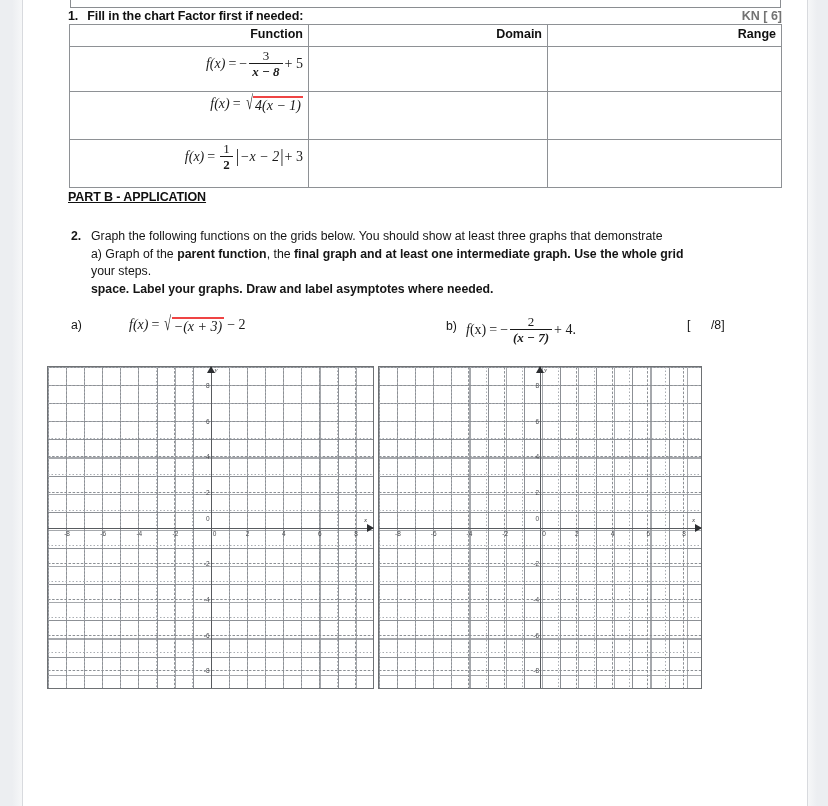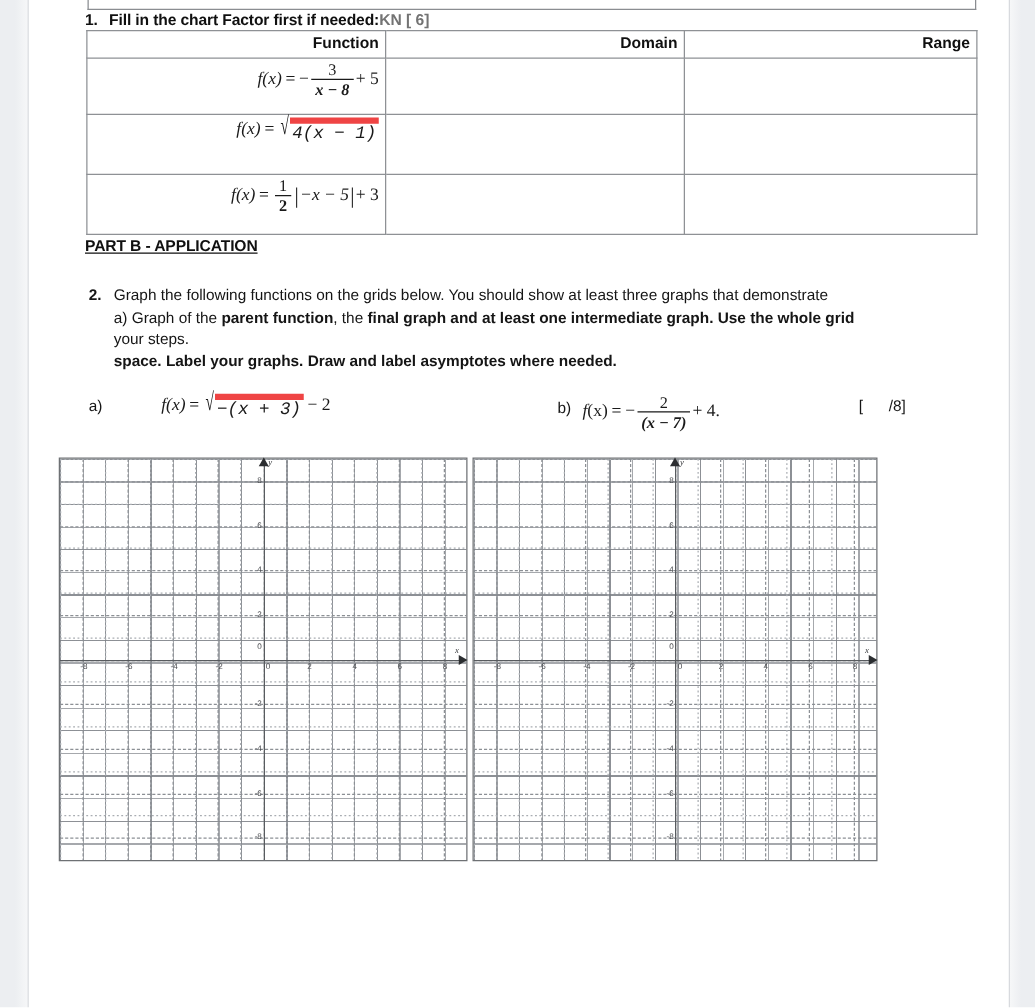--- a/index.html
+++ b/index.html
@@ -56,20 +56,21 @@
   }
 
   
   .q1-row {
     position: absolute;
     left: 45px;
     top: 9px;
     width: 714px;
     display: flex;
     align-items: baseline;
+    justify-content: space-between;
   }
   .q1-heading {
     font-size: 12.5px;
     font-weight: bold;
     color: #101010;
     letter-spacing: -0.1px;
     white-space: nowrap;
   }
   .q1-num { margin-right: 9px; }
   .kn-mark {
@@ -148,24 +149,23 @@
   }
   .sqrt .radical {
     font-size: 17px;
     font-style: normal;
     line-height: 1;
     transform: scaleX(0.72) scaleY(1.18);
     transform-origin: bottom center;
     margin-right: -1px;
   }
   .sqrt .radicand {
-    border-top: 5px solid #ef4444;
+    border-top: 2px solid #ef4444;
     padding: 1px 2px 0 2px;
     font-size: 14px;
-    font-family: Liberation Mono, monospace;
   }
   .absbar {
     font-style: normal;
     font-size: 17px;
     padding: 0 1px;
     transform: scaleY(1.05);
     display: inline-block;
   }
 
   
@@ -376,21 +376,21 @@
         <tr>
           <td class="cell-fn last">
             <span class="math">
               <span>f(x)</span>
               <span class="up" style="margin:0 3px;">=</span>
               <span class="frac">
                 <span class="num">1</span>
                 <span class="den" style="font-style:normal;">2</span>
               </span>
               <span class="absbar">|</span>
-              <span>−x − 5</span>
+              <span>−x − 2</span>
               <span class="absbar">|</span>
               <span class="up">+ 3</span>
             </span>
           </td>
           <td class="cell-fn last"></td>
           <td class="cell-fn last"></td>
         </tr>
       </tbody>
     </table>
 

